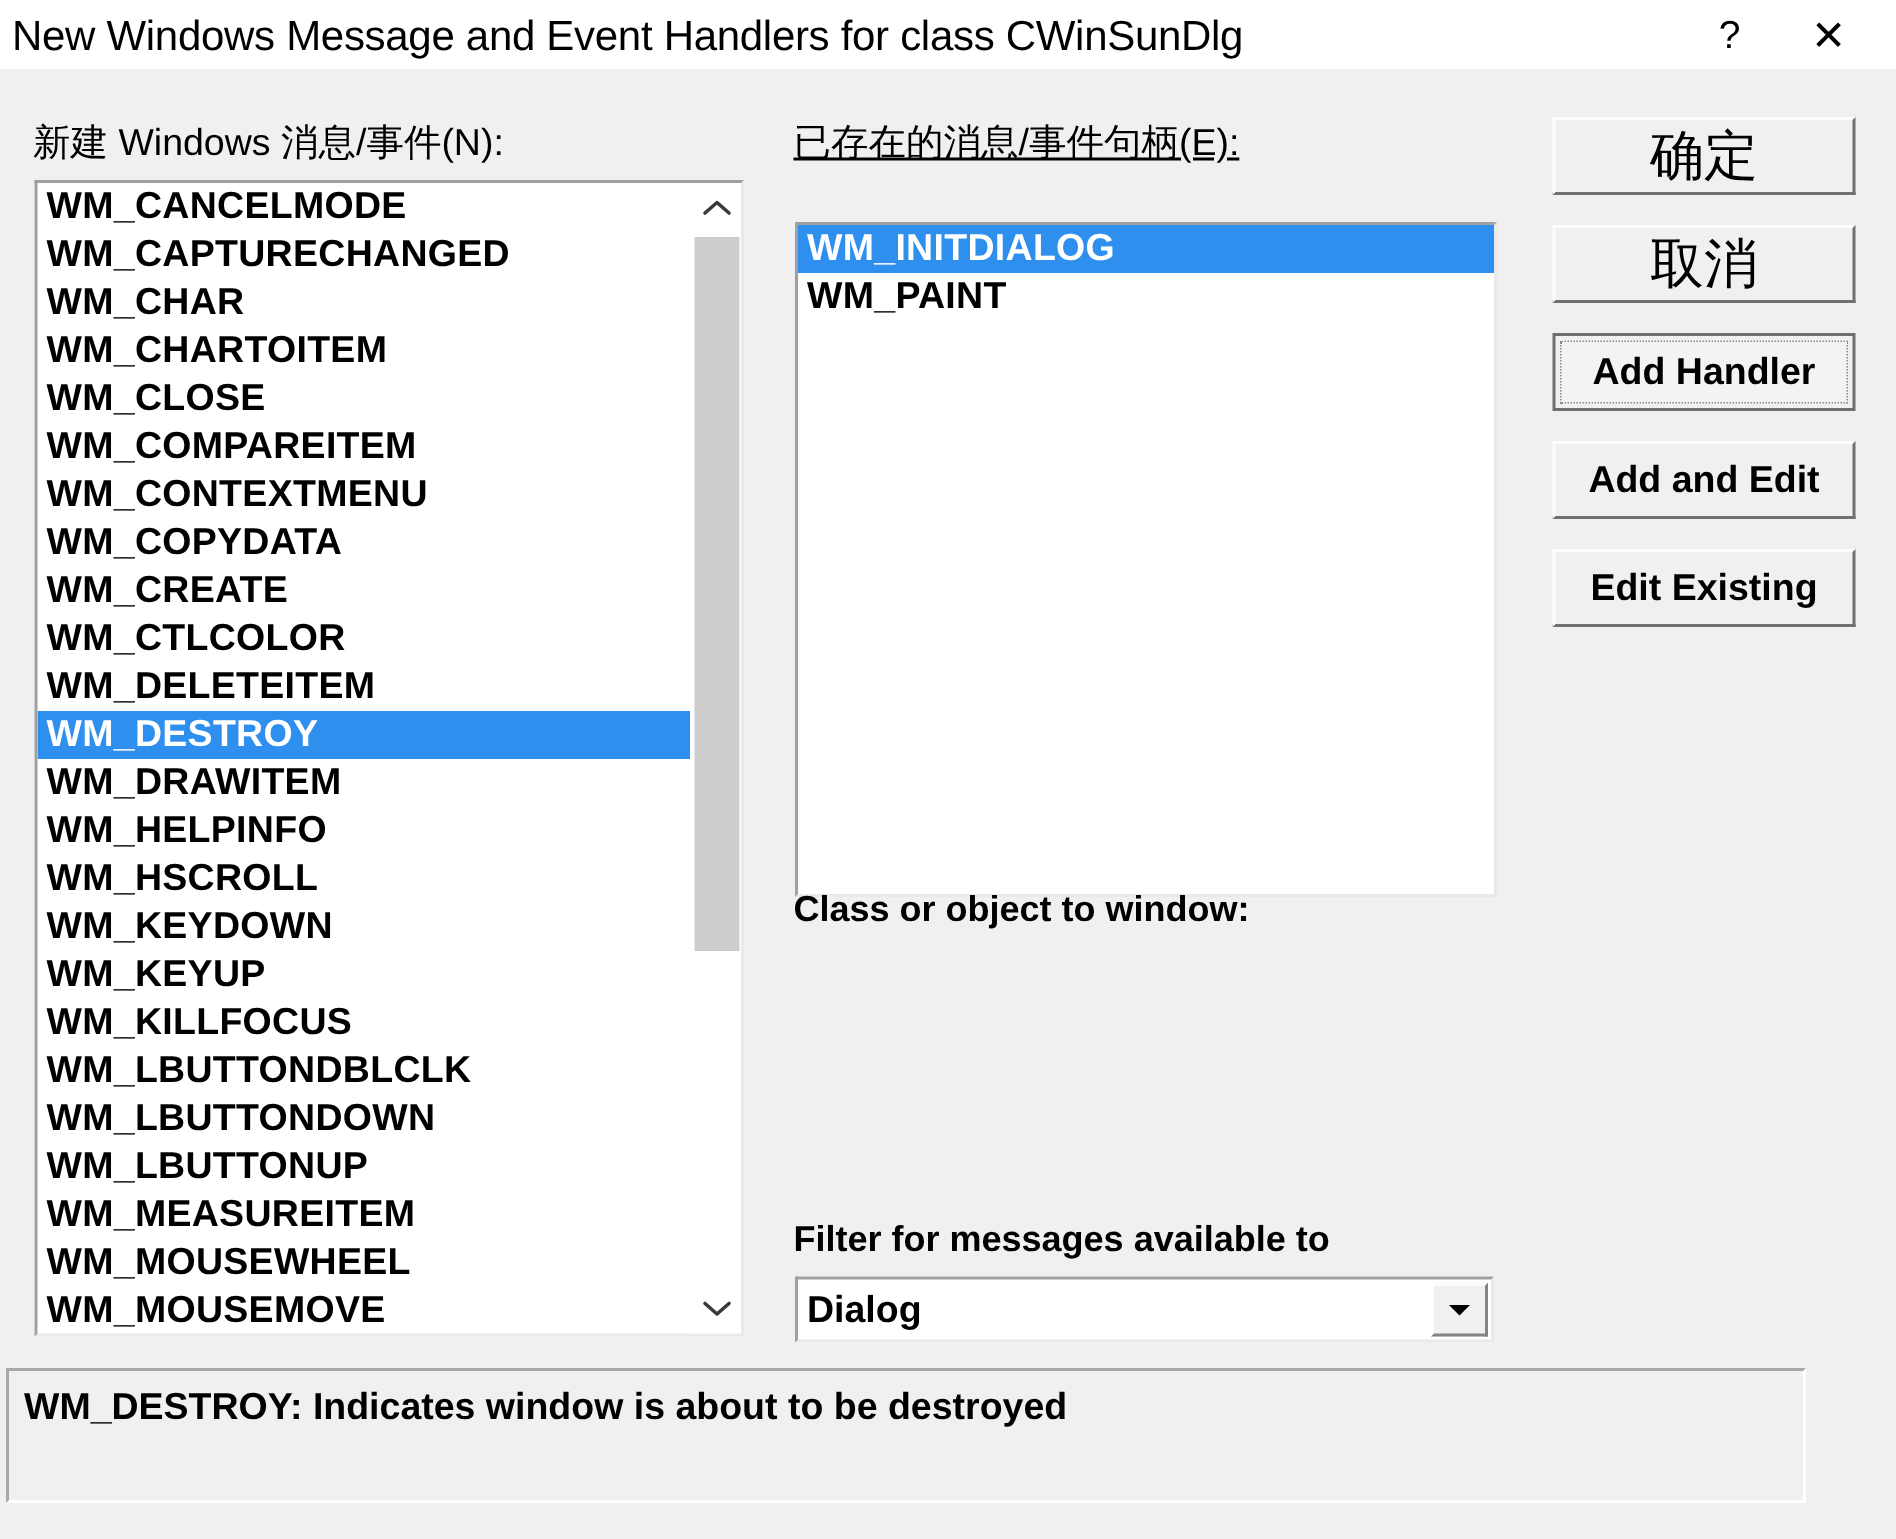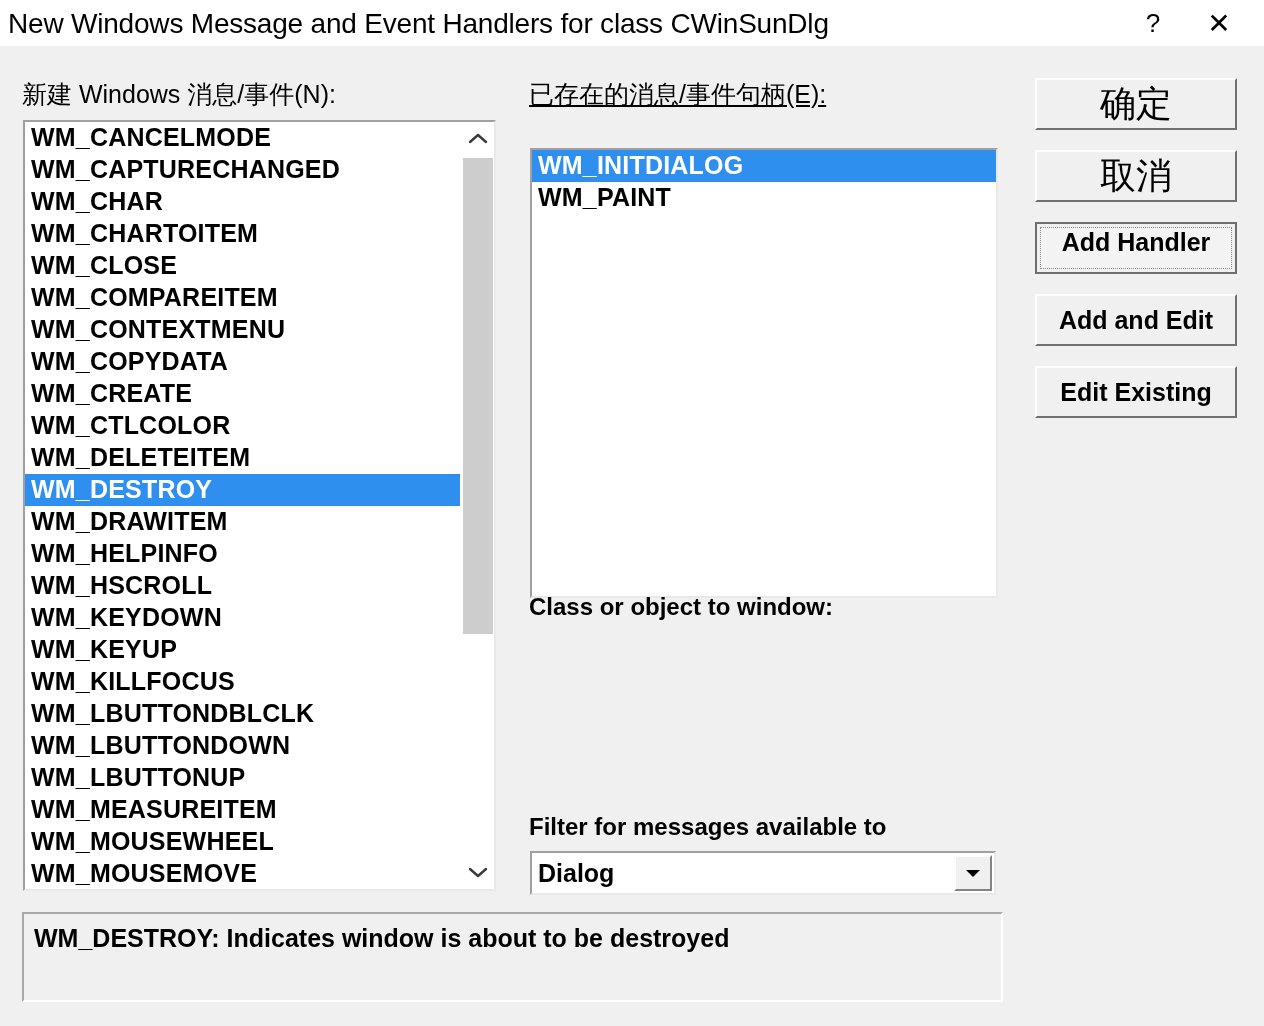--- a/index.html
+++ b/index.html
@@ -143,21 +143,21 @@
   .btn.cjk { font-weight: normal; font-size: 36px; }
   .btn.default {
     border: 2px solid #6e6e6e;
     background: #f0f0f0;
   }
   .btn.default .inner {
     position: absolute;
     left: 3px; top: 3px; right: 3px; bottom: 3px;
     border: 1px dotted #8a8a8a;
     background: #f3f3f3;
-    display: flex; justify-content: center;
+    display: flex; align-items: center; justify-content: center;
   }
 
   
   #combo {
     position: absolute;
     background: #ffffff;
     border-top: 2px solid #a0a0a0;
     border-left: 2px solid #a0a0a0;
     border-right: 2px solid #e9e9e9;
     border-bottom: 2px solid #e9e9e9;
@@ -285,17 +285,17 @@
   <div class="btn default" style="left:1035px; top:222px; width:202px; height:52px;">
     <div class="inner">
       <span style="font-weight:bold; font-size:25px;">Add Handler</span>
     </div>
   </div>
 
   <div class="btn bold" style="left:1035px; top:294px; width:202px; height:52px;">Add and Edit</div>
 
   <div class="btn bold" style="left:1035px; top:366px; width:202px; height:52px;">Edit Existing</div>
 
-  <div id="desc-panel" style="left:22px; top:912px; width:981px; height:90px;">
+  <div id="desc-panel" style="left:4px; top:912px; width:1200px; height:90px;">
     <div id="desc-text">WM_DESTROY:  Indicates window is about to be destroyed</div>
   </div>
 
 </div>
 
 </body></html>

